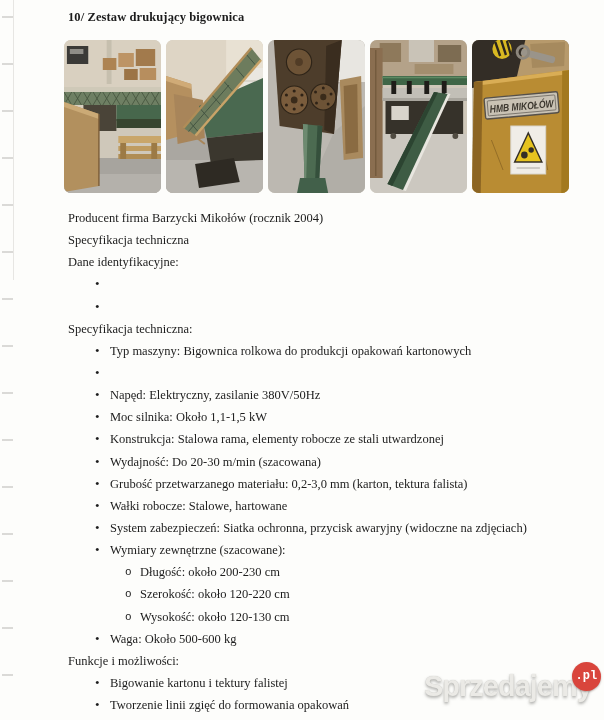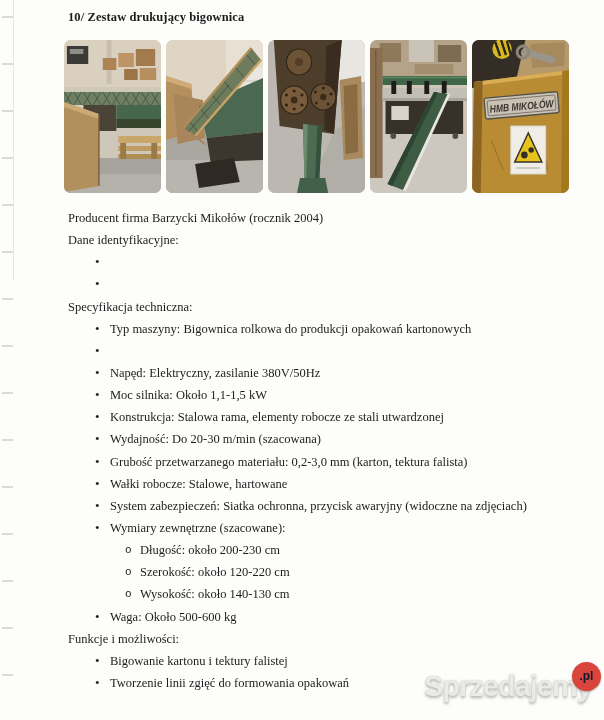--- a/index.html
+++ b/index.html
@@ -49,23 +49,24 @@
   }
   .wm-text {
     font-size:29px; font-weight:800; letter-spacing:-1px; line-height:30px;
     color:#ebeae6;
     text-shadow:0 2px 3px rgba(110,110,105,.5), 0 0 1px rgba(150,150,145,.55);
     white-space:nowrap;
   }
   .wm-badge {
     position:absolute; right:-9px; top:-9px;
     width:29px; height:29px; border-radius:50%;
-    background:#d9453c; color:#0f172a;
+    background:#d9453c; color:#ffffff;
     font-size:12px; font-weight:700; text-align:center; line-height:29px;
     box-shadow:0 1px 2px rgba(90,60,55,.4);
+    font-family:Liberation Mono, monospace;
   }
 </style>
 </head>
 <body>
 
 <div class="page">
 
   <div class="binding-marks"></div>
   <div class="edge-line"></div>
 
@@ -224,20 +225,23 @@
       </svg>
     </figure>
 
   </div>
 
   <div class="doc-body" id="doc-body">
       <div class="line plain">
         <span class="text">Producent firma Barzycki Mikołów (rocznik 2004)</span>
       </div>
       <div class="line plain">
+        <span class="text">Specyfikacja techniczna</span>
+      </div>
+      <div class="line plain">
         <span class="text">Dane identyfikacyjne:</span>
       </div>
       <div class="line bullet">
         <span class="marker">•</span>
       </div>
       <div class="line bullet">
         <span class="marker">•</span>
       </div>
       <div class="line plain">
         <span class="text">Specyfikacja techniczna:</span>
@@ -284,21 +288,21 @@
       <div class="line sub">
         <span class="marker">o</span>
         <span class="text">Długość: około 200-230 cm</span>
       </div>
       <div class="line sub">
         <span class="marker">o</span>
         <span class="text">Szerokość: około 120-220 cm</span>
       </div>
       <div class="line sub">
         <span class="marker">o</span>
-        <span class="text">Wysokość: około 140-130 cm</span>
+        <span class="text">Wysokość: około 120-130 cm</span>
       </div>
       <div class="line bullet">
         <span class="marker">•</span>
         <span class="text">Waga: Około 500-600 kg</span>
       </div>
       <div class="line plain">
         <span class="text">Funkcje i możliwości:</span>
       </div>
       <div class="line bullet">
         <span class="marker">•</span>

